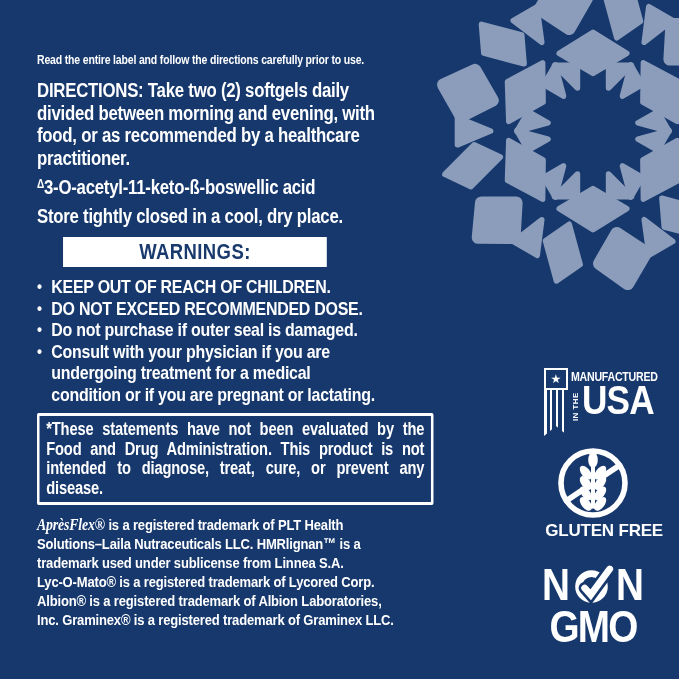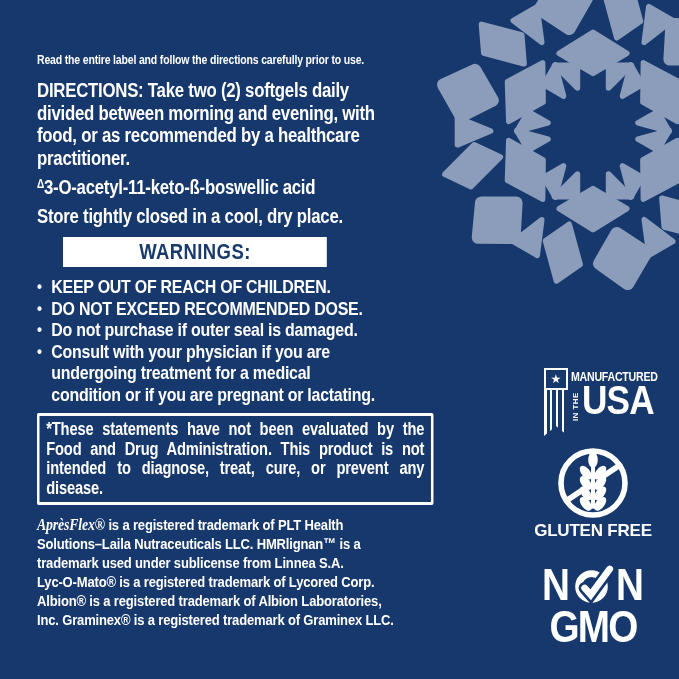--- a/index.html
+++ b/index.html
@@ -53,21 +53,21 @@
   .manufactured{font-size:12.5px;font-weight:bold;letter-spacing:-.3px;
                 transform:scaleX(.85);transform-origin:0 0;white-space:nowrap;}
   .usa-row{display:flex;margin-top:0px;}
   .in-the{writing-mode:vertical-rl;transform:rotate(180deg);font-size:8px;font-weight:bold;
           letter-spacing:.4px;height:34px;margin-top:3px;}
   .usa-big{font-size:40px;font-weight:bold;line-height:.82;letter-spacing:-1px;
            transform:scaleX(.88);transform-origin:0 0;margin-left:2px;}
 
   
   .gluten-icon{position:absolute;left:553px;top:443px;}
-  .gluten-label{position:absolute;left:523px;top:521px;width:140px;text-align:center;
+  .gluten-label{position:absolute;left:523px;top:521px;width:140px;text-align:right;
                 font-size:17px;font-weight:bold;letter-spacing:-.2px;}
 
   
   .nongmo{position:absolute;left:523px;top:561px;width:140px;text-align:center;}
   .non-row{display:flex;align-items:center;justify-content:center;}
   .non-letter{font-size:44px;font-weight:bold;line-height:.9;display:inline-block;
               transform:scaleX(.88);}
   .ocheck{margin:0 -1px;}
   .gmo{font-size:44px;font-weight:bold;line-height:.9;letter-spacing:-2px;
        transform:scaleX(.88);margin-top:-2px;}

